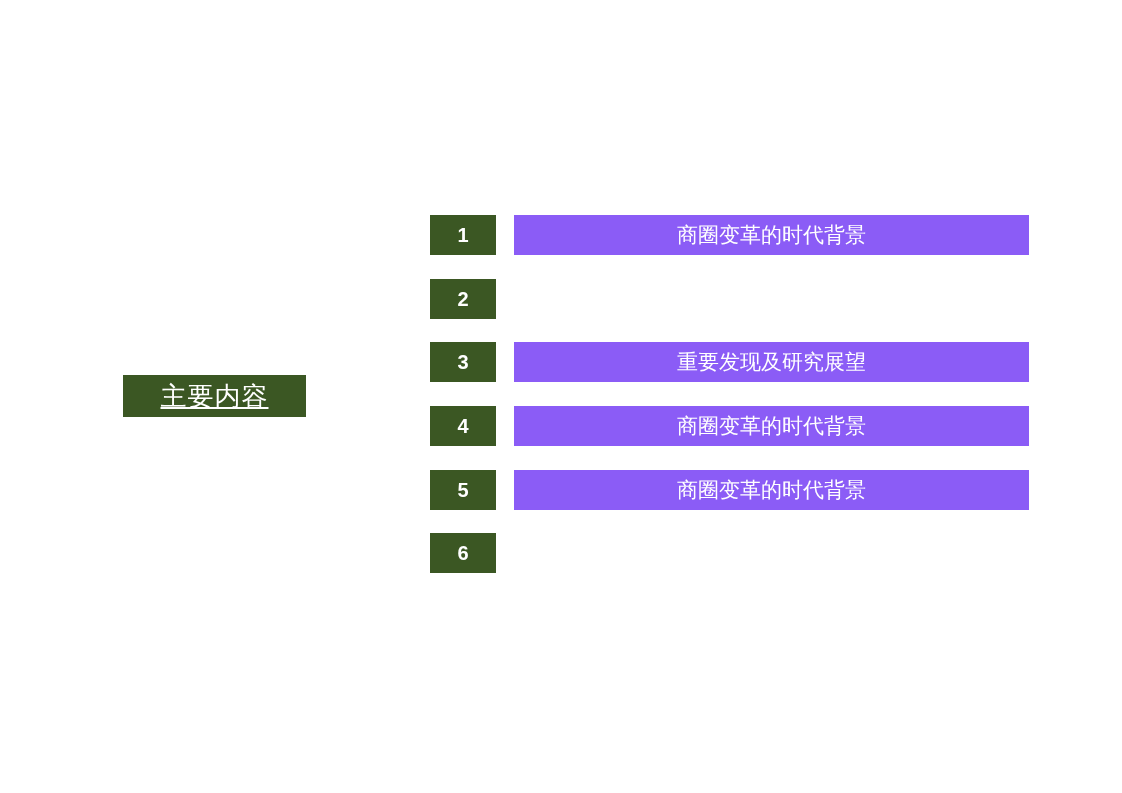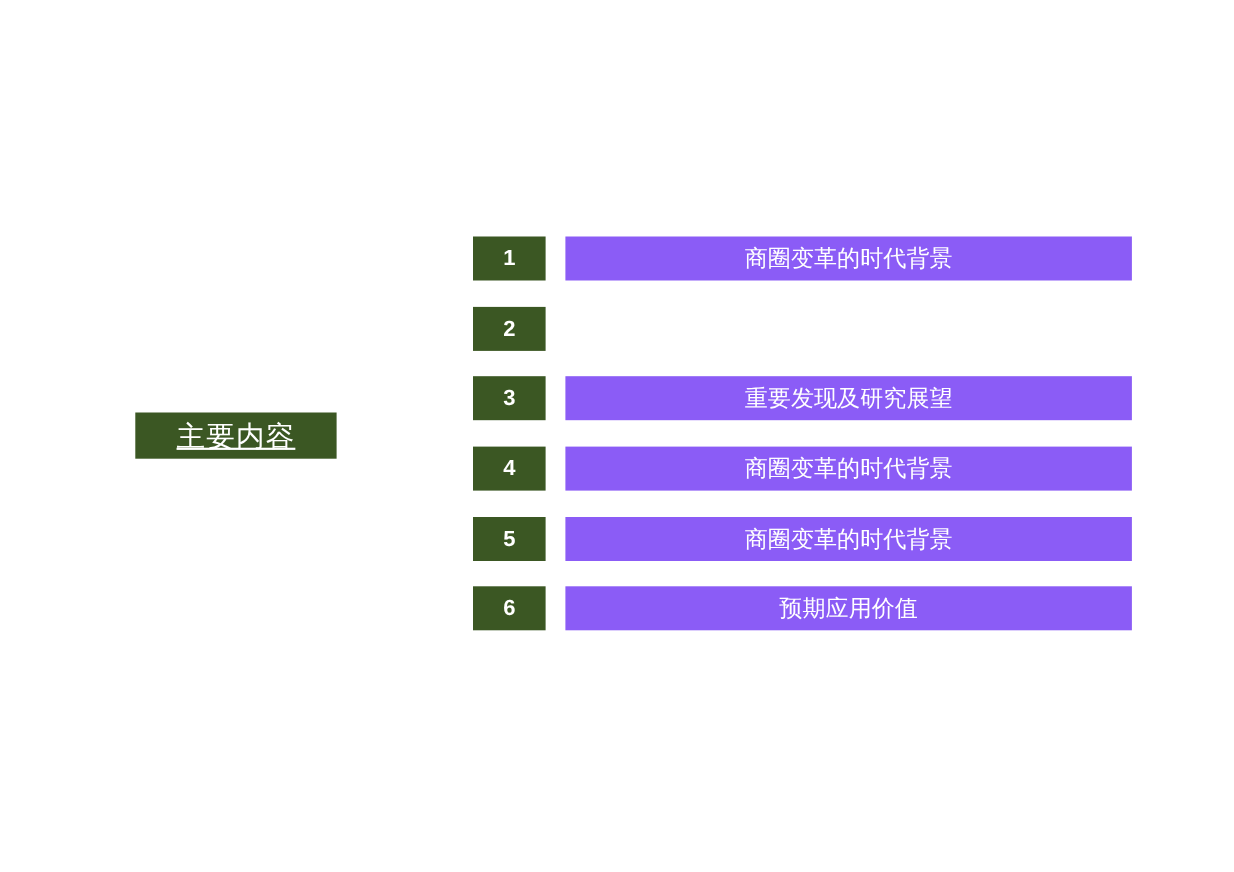--- a/index.html
+++ b/index.html
@@ -32,14 +32,13 @@
 <div class="row" style="top:406px;">
   <div class="num">4</div>
   <div class="bar">商圈变革的时代背景</div>
 </div>
 <div class="row" style="top:470px;">
   <div class="num">5</div>
   <div class="bar">商圈变革的时代背景</div>
 </div>
 <div class="row" style="top:533px;">
   <div class="num">6</div>
-  <div class="bar">预期应用价值</div>
 </div>
 
 </body></html>

